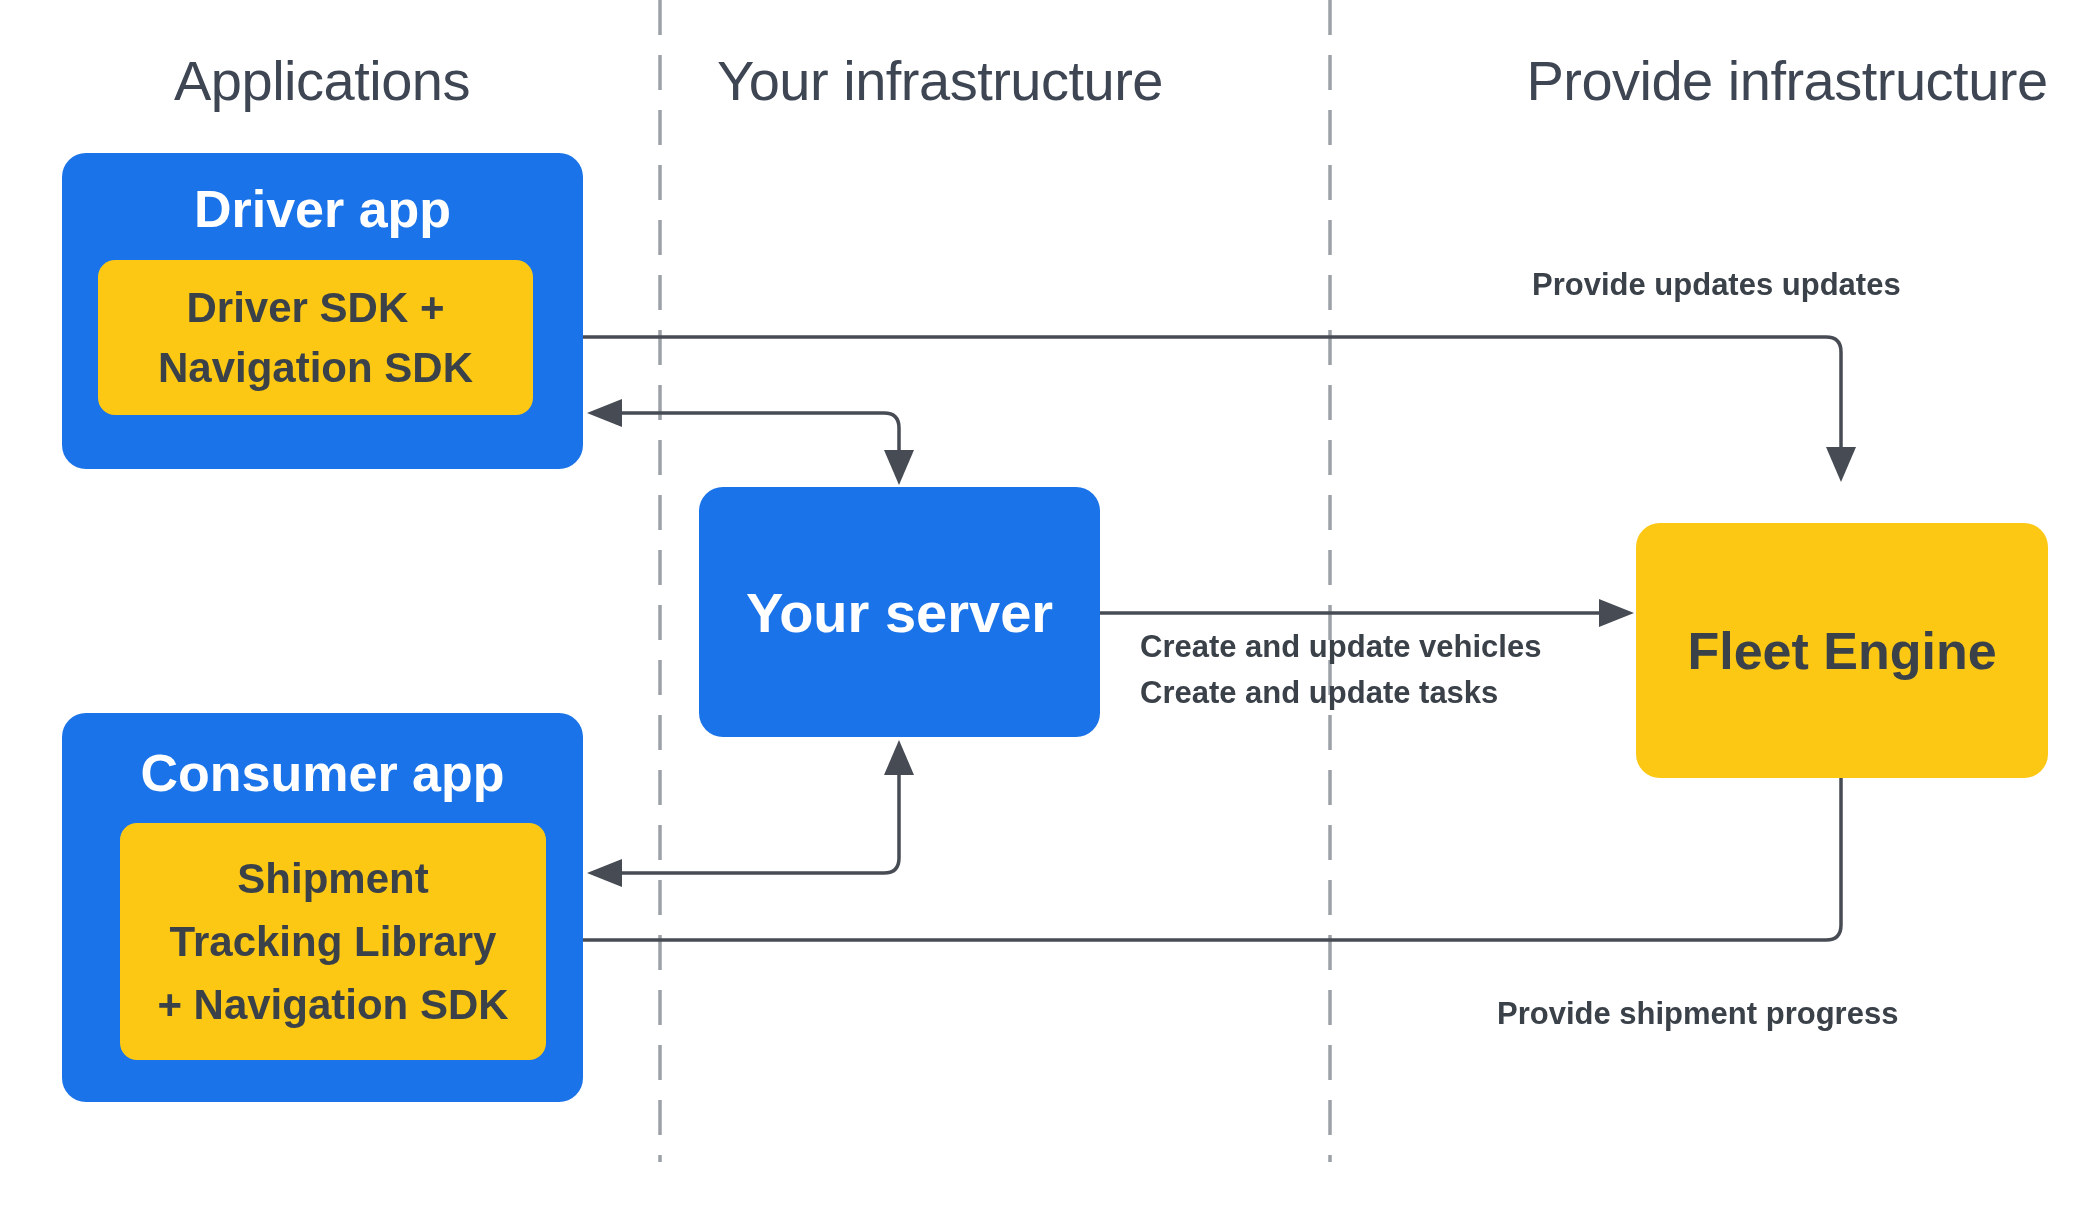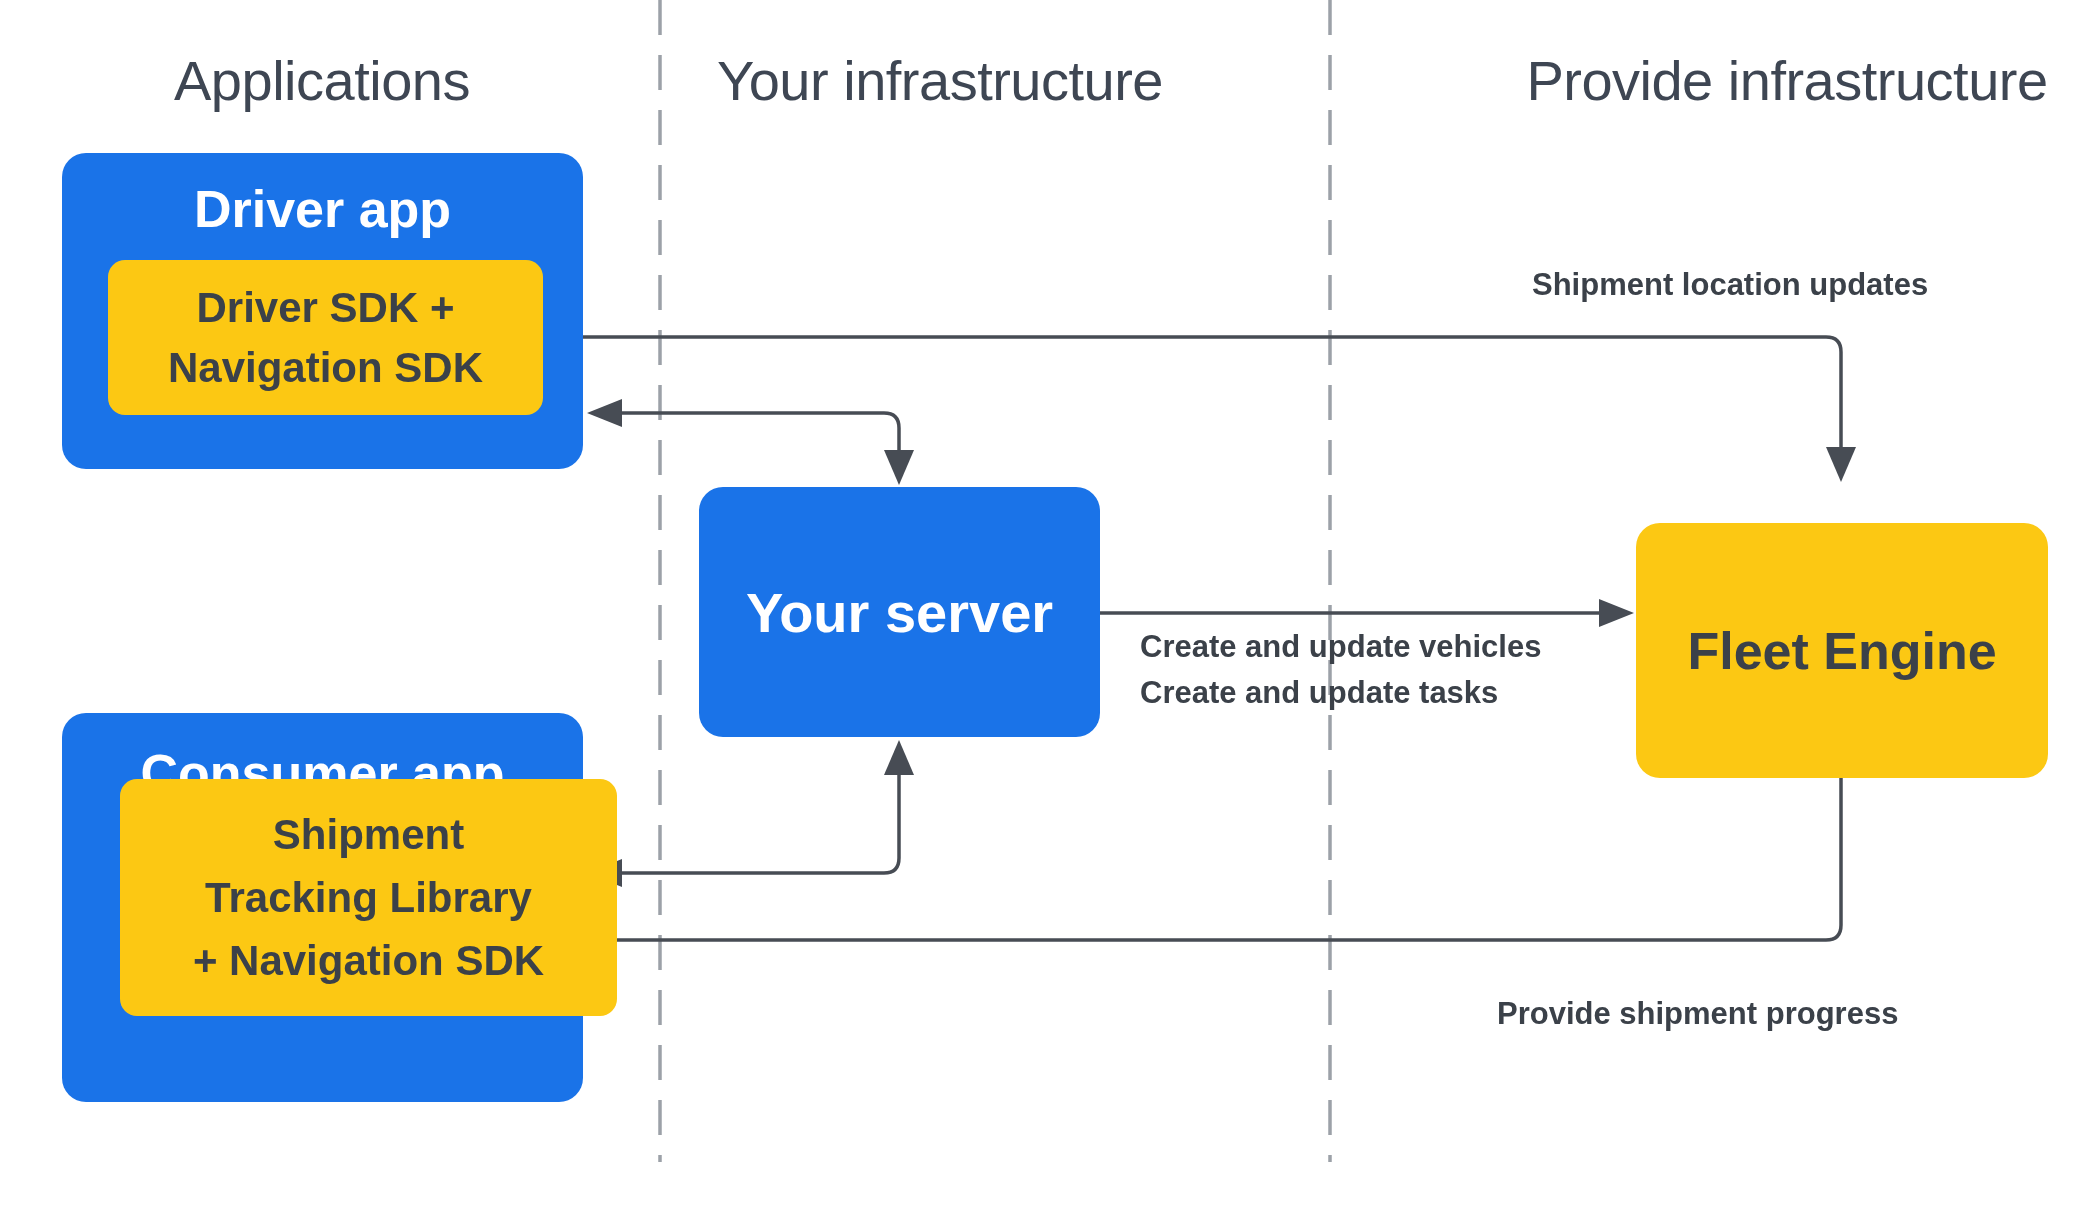--- a/index.html
+++ b/index.html
@@ -85,40 +85,40 @@
     </g>
   </svg>
 
   <div class="lane-header" style="left:322px;">Applications</div>
   <div class="lane-header" style="left:940px;">Your infrastructure</div>
   <div class="lane-header" style="left:1787px;">Provide infrastructure</div>
 
   <div class="node blue-box" style="left:62px; top:153px; width:521px; height:316px; padding-top:26px;">
     <div class="app-title">Driver app</div>
   </div>
-  <div class="node yellow-box sdk-box" style="left:108px; top:260px; width:435px; height:155px;">
+  <div class="node yellow-box sdk-box" style="left:98px; top:260px; width:435px; height:155px;">
     <div class="line">Driver SDK +</div>
     <div class="line">Navigation SDK</div>
   </div>
 
   <div class="node blue-box" style="left:62px; top:713px; width:521px; height:389px; padding-top:30px;">
     <div class="app-title">Consumer app</div>
   </div>
-  <div class="node yellow-box sdk-box" style="left:120px; top:779px; width:497px; height:237px;">
+  <div class="node yellow-box sdk-box" style="left:120px; top:823px; width:426px; height:237px;">
     <div class="line" style="line-height:63px;">Shipment</div>
     <div class="line" style="line-height:63px;">Tracking Library</div>
     <div class="line" style="line-height:63px;">+ Navigation SDK</div>
   </div>
 
   <div class="node blue-box server-box" style="left:699px; top:487px; width:401px; height:250px;">
     <span>Your server</span>
   </div>
 
   <div class="node yellow-box fleet-box" style="left:1636px; top:483px; width:412px; height:255px; border-radius:24px;">
     <span>Fleet Engine</span>
   </div>
 
-  <div class="edge-label" style="left:1532px; top:268px;">Shipment location updates</div>
+  <div class="edge-label" style="left:1532px; top:268px;">Provide updates updates</div>
   <div class="edge-label" style="left:1140px; top:630px;">Create and update vehicles</div>
   <div class="edge-label" style="left:1140px; top:676px;">Create and update tasks</div>
   <div class="edge-label" style="left:1497px; top:997px;text-align:right;">Provide shipment progress</div>
 
 </div>
 
 </body></html>

